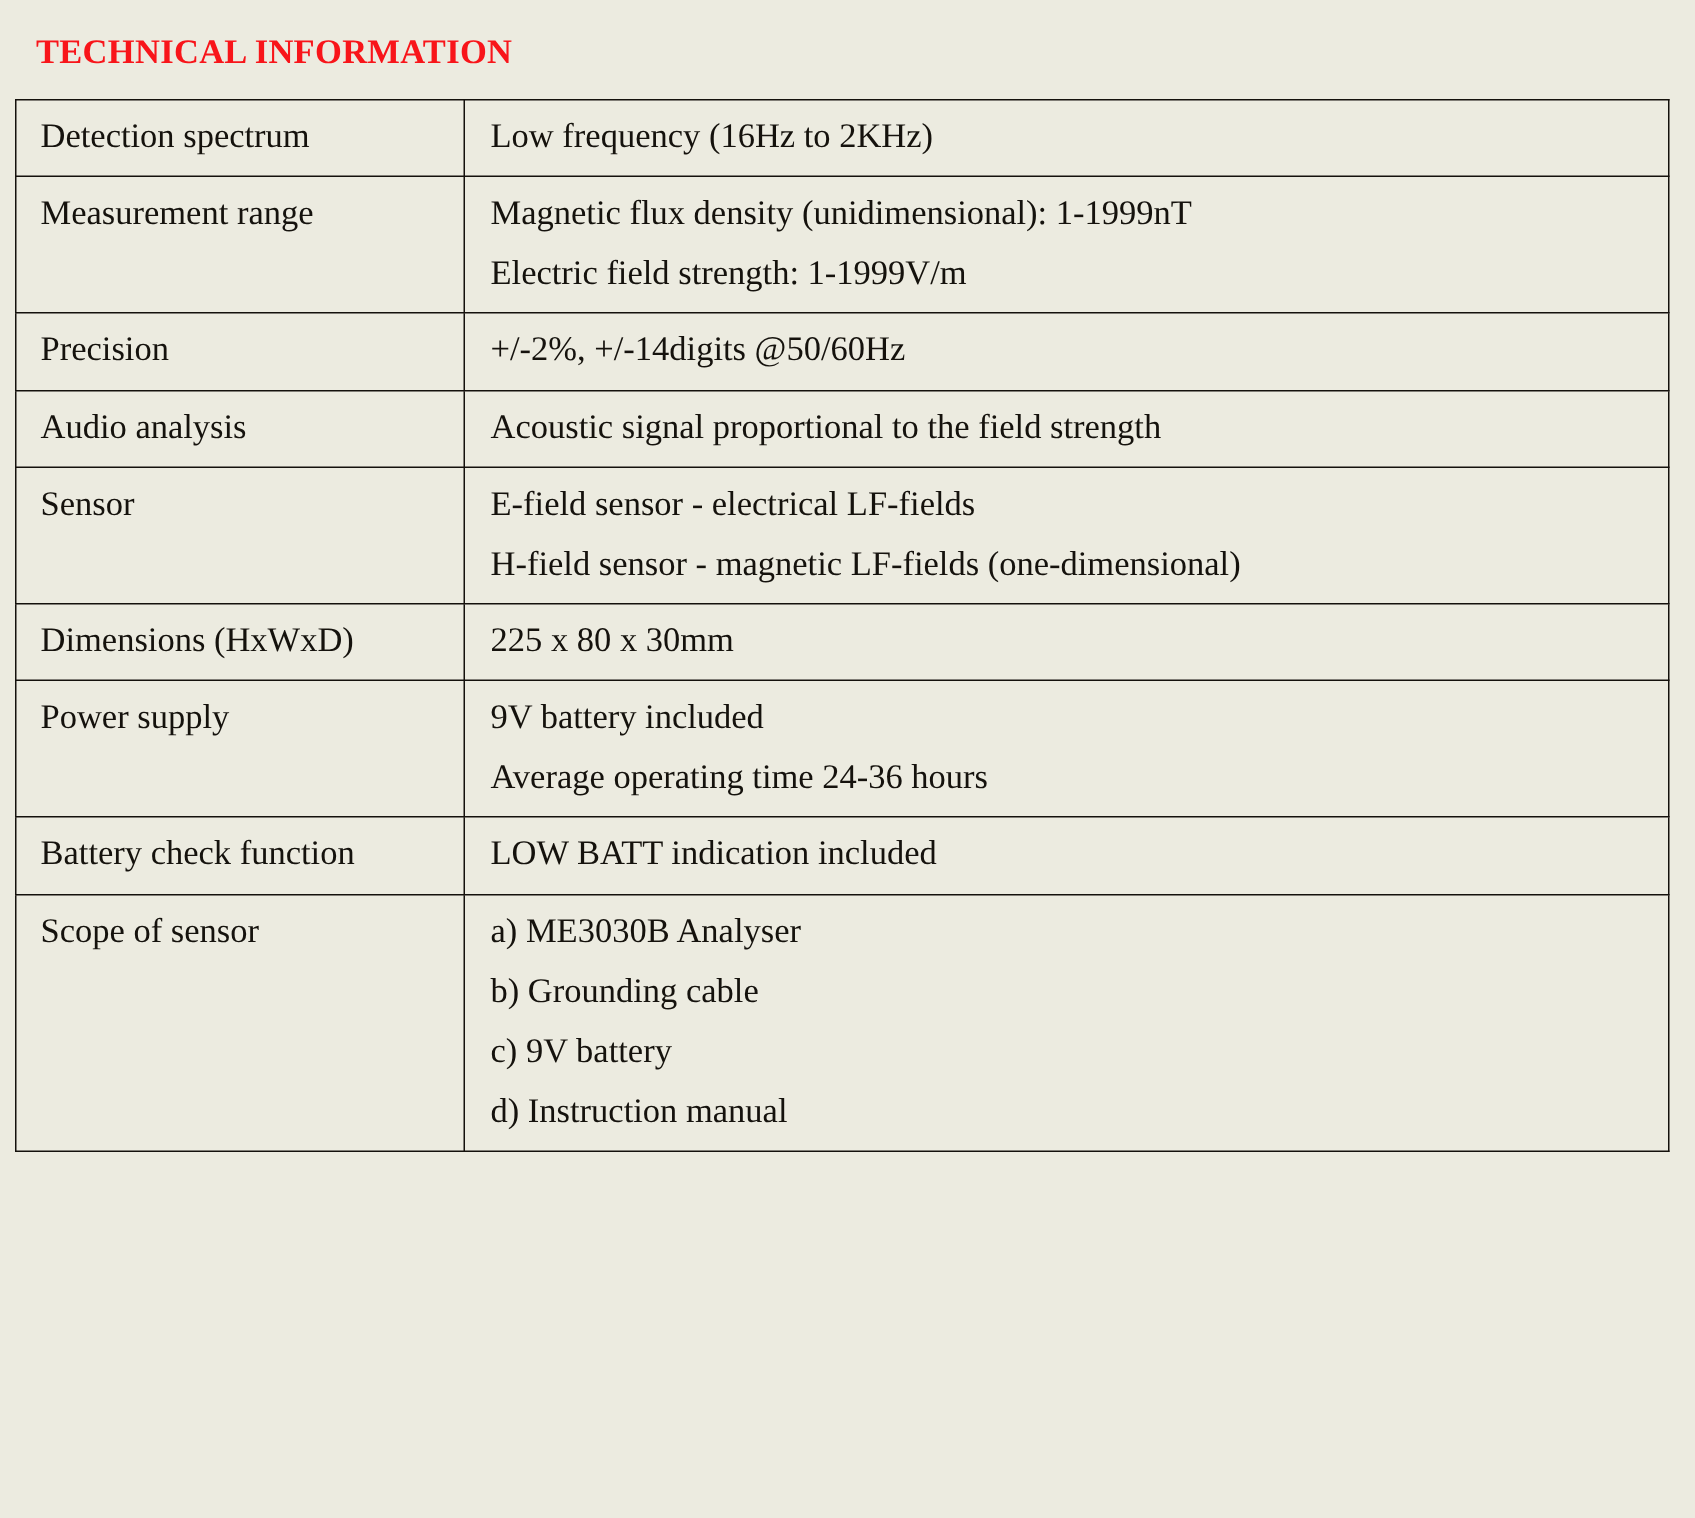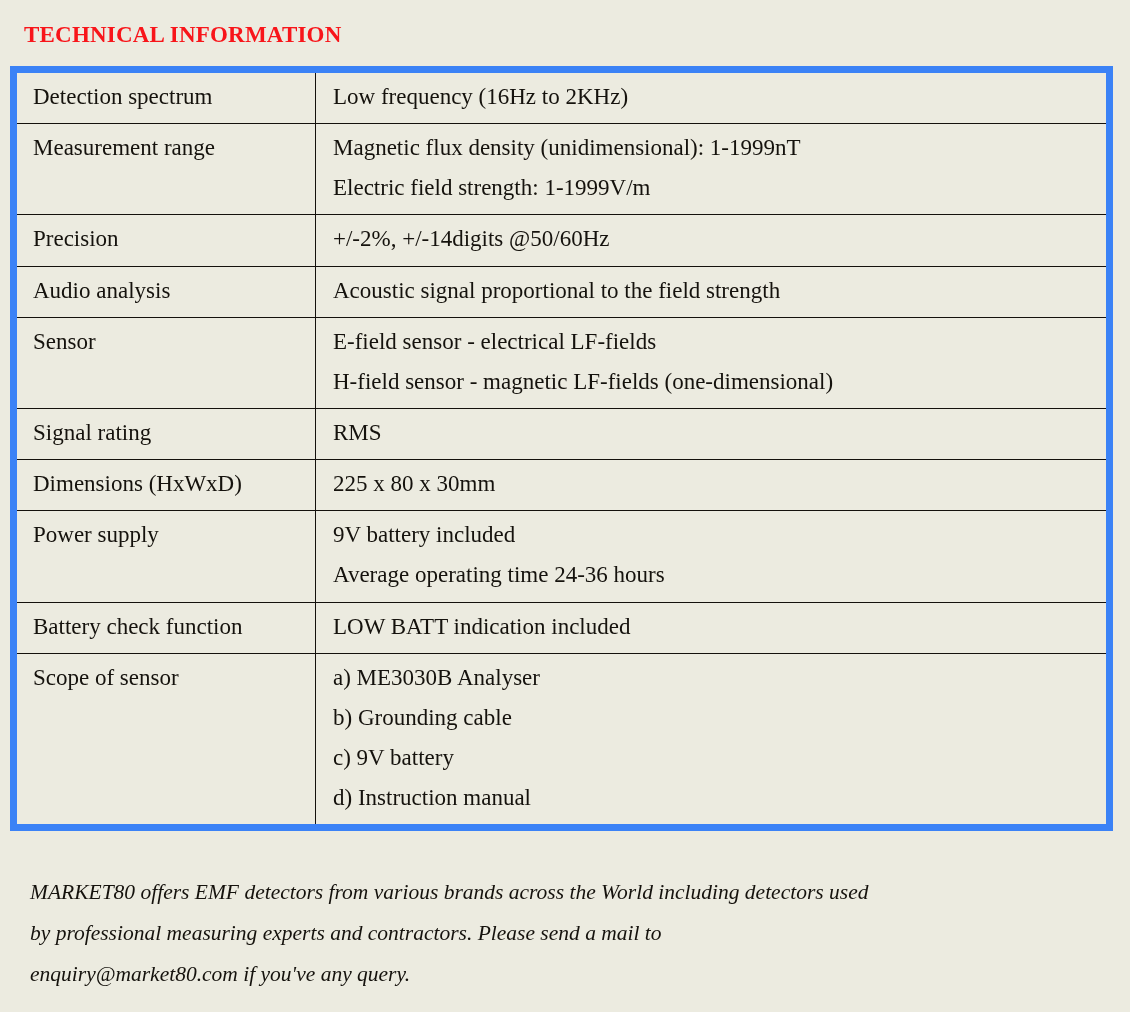--- a/index.html
+++ b/index.html
@@ -41,21 +41,21 @@
   .spec-table-wrap {
     position: absolute;
     left: 10px;
     top: 66px;
     width: 1103px;
   }
 
   table.spec-table {
     width: 100%;
     border-collapse: collapse;
-    border: 7px solid #3b82f6;
+    border: 1px solid #3b82f6;
     background: #ecebe0;
     table-layout: fixed;
   }
 
   table.spec-table td {
     border: 1px solid #14110c;
     vertical-align: top;
     padding: 0;
     background: #ecebe0;
   }
@@ -171,32 +171,20 @@
             <td class="col-value">
               <div class="cell-inner">
                 <span class="cell-line">E-field sensor - electrical LF-fields</span>
                 <span class="cell-line">H-field sensor - magnetic LF-fields (one-dimensional)</span>
               </div>
             </td>
           </tr>
           <tr>
             <td class="col-label">
               <div class="cell-inner">
-                <span class="cell-line">Signal rating</span>
-              </div>
-            </td>
-            <td class="col-value">
-              <div class="cell-inner">
-                <span class="cell-line">RMS</span>
-              </div>
-            </td>
-          </tr>
-          <tr>
-            <td class="col-label">
-              <div class="cell-inner">
                 <span class="cell-line">Dimensions (HxWxD)</span>
               </div>
             </td>
             <td class="col-value">
               <div class="cell-inner">
                 <span class="cell-line">225 x 80 x 30mm</span>
               </div>
             </td>
           </tr>
           <tr>
@@ -236,19 +224,14 @@
                 <span class="cell-line">b) Grounding cable</span>
                 <span class="cell-line">c) 9V battery</span>
                 <span class="cell-line">d) Instruction manual</span>
               </div>
             </td>
           </tr>
         </tbody>
     </table>
   </div>
 
-  <div class="footer-note">
-      <span class="nl">MARKET80 offers EMF detectors from various brands across the World including detectors used</span>
-      <span class="nl">by professional measuring experts and contractors. Please send a mail to</span>
-      <span class="nl">enquiry@market80.com if you've any query.</span>
-    </div>
 
 </div>
 
 </body></html>

